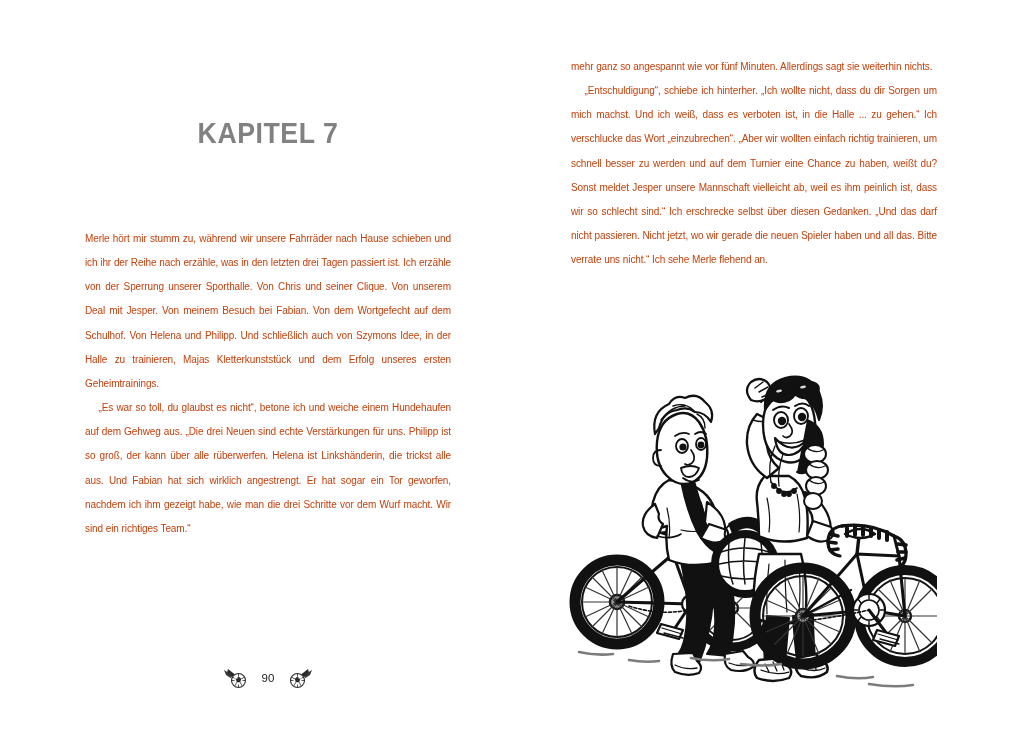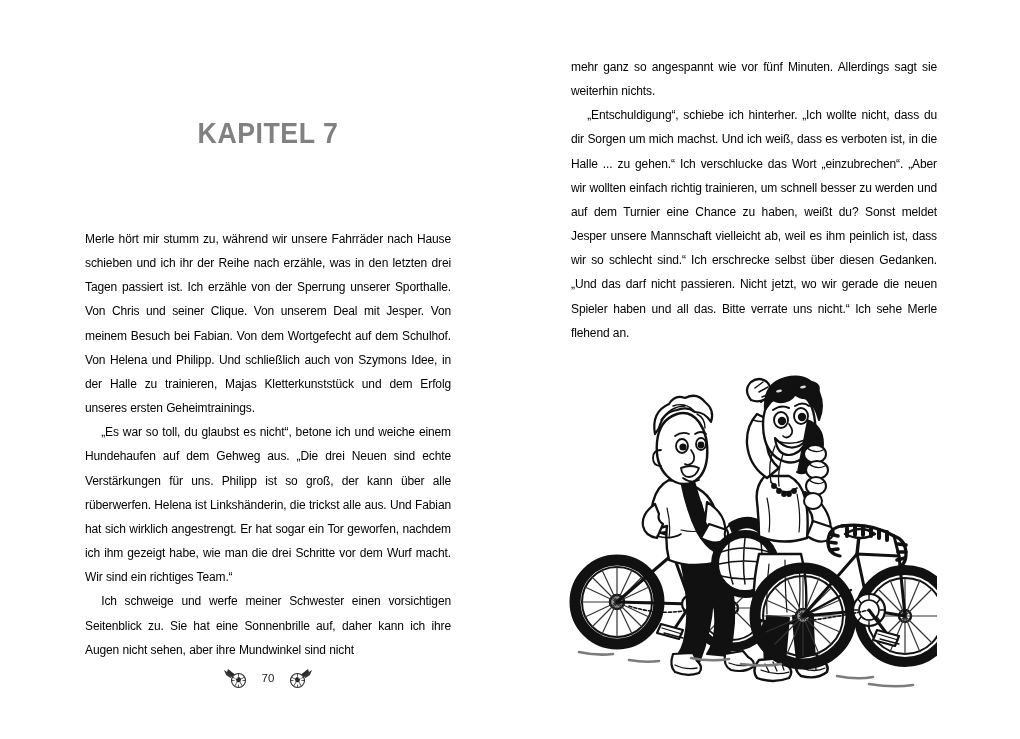--- a/index.html
+++ b/index.html
@@ -52,26 +52,26 @@
     letter-spacing: 0.6px;
     color: #818181;
     font-family: "Liberation Sans Narrow", "Liberation Sans", sans-serif;
     transform: scaleX(0.92);
     transform-origin: center center;
     white-space: nowrap;
   }
 
   
   .body-text {
-    font-size: 12px;
+    font-size: 10px;
     line-height: 24.15px;
     text-align: justify;
     text-justify: inter-word;
     hyphens: none;
-    color: #000000;
+    color: #c2410c;
     letter-spacing: -0.01em;
     word-spacing: 0.01em;
   }
   .body-text p {
     margin: 0;
   }
   .body-text p.indent {
     text-indent: 1.35em;
   }
 
@@ -136,38 +136,37 @@
 
 <div class="page-spread">
 
   <div class="page-left">
 
     <div class="chapter-heading">KAPITEL 7</div>
 
     <div class="left-body body-text">
       <p>Merle hört mir stumm zu, während wir unsere Fahrräder nach Hause schieben und ich ihr der Reihe nach erzähle, was in den letzten drei Tagen passiert ist. Ich erzähle von der Sperrung unserer Sporthalle. Von Chris und seiner Clique. Von unserem Deal mit Jesper. Von meinem Besuch bei Fabian. Von dem Wortgefecht auf dem Schulhof. Von Helena und Philipp. Und schließlich auch von Szymons Idee, in der Halle zu trainieren, Majas Kletterkunststück und dem Erfolg unseres ersten Geheimtrainings.</p>
       <p class="indent">„Es war so toll, du glaubst es nicht“, betone ich und weiche einem Hundehaufen auf dem Gehweg aus. „Die drei Neuen sind echte Verstärkungen für uns. Philipp ist so groß, der kann über alle rüberwerfen. Helena ist Linkshänderin, die trickst alle aus. Und Fabian hat sich wirklich angestrengt. Er hat sogar ein Tor geworfen, nachdem ich ihm gezeigt habe, wie man die drei Schritte vor dem Wurf macht. Wir sind ein richtiges Team.“</p>
-      <p class="indent">Ich schweige und werfe meiner Schwester einen vorsichtigen Seitenblick zu. Sie hat eine Sonnenbrille auf, daher kann ich ihre Augen nicht sehen, aber ihre Mundwinkel sind nicht</p>
     </div>
 
     <div class="folio">
       <span class="folio-orn">
         <svg viewBox="0 0 52 44" aria-hidden="true">
 
           <path d="M2 4 L20 15 L15 20 L6 14 Z" fill="#3a3a3a"></path>
           <path d="M10 2 L24 13 L20 18 L8 9 Z" fill="#2b2b2b"></path>
 
           <circle cx="31" cy="25" r="14" fill="#ffffff" stroke="#2b2b2b" stroke-width="2.2"></circle>
           <path d="M31 11 L31 17 M31 33 L31 39 M17 25 L23 25 M39 25 L45 25" stroke="#2b2b2b" stroke-width="1.6"></path>
           <path d="M31 17 L25.5 21.5 L27.5 28.5 L34.5 28.5 L36.5 21.5 Z" fill="#2b2b2b"></path>
           <path d="M25.5 21.5 L19 18.5 M36.5 21.5 L43 18.5 M27.5 28.5 L24 35.5 M34.5 28.5 L38 35.5" stroke="#2b2b2b" stroke-width="1.6"></path>
           <ellipse cx="26" cy="19" rx="4" ry="3" fill="#ffffff" opacity="0.55"></ellipse>
         </svg>
       </span>
-      <span class="folio-number">70</span>
+      <span class="folio-number">90</span>
       <span class="folio-orn flip">
         <svg viewBox="0 0 52 44" aria-hidden="true">
           <path d="M2 4 L20 15 L15 20 L6 14 Z" fill="#3a3a3a"></path>
           <path d="M10 2 L24 13 L20 18 L8 9 Z" fill="#2b2b2b"></path>
           <circle cx="31" cy="25" r="14" fill="#ffffff" stroke="#2b2b2b" stroke-width="2.2"></circle>
           <path d="M31 11 L31 17 M31 33 L31 39 M17 25 L23 25 M39 25 L45 25" stroke="#2b2b2b" stroke-width="1.6"></path>
           <path d="M31 17 L25.5 21.5 L27.5 28.5 L34.5 28.5 L36.5 21.5 Z" fill="#2b2b2b"></path>
           <path d="M25.5 21.5 L19 18.5 M36.5 21.5 L43 18.5 M27.5 28.5 L24 35.5 M34.5 28.5 L38 35.5" stroke="#2b2b2b" stroke-width="1.6"></path>
           <ellipse cx="26" cy="19" rx="4" ry="3" fill="#ffffff" opacity="0.55"></ellipse>
         </svg>

